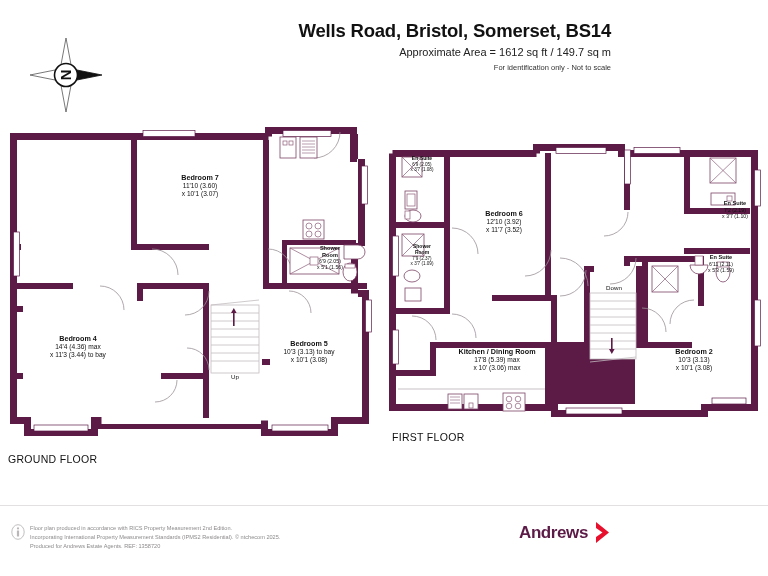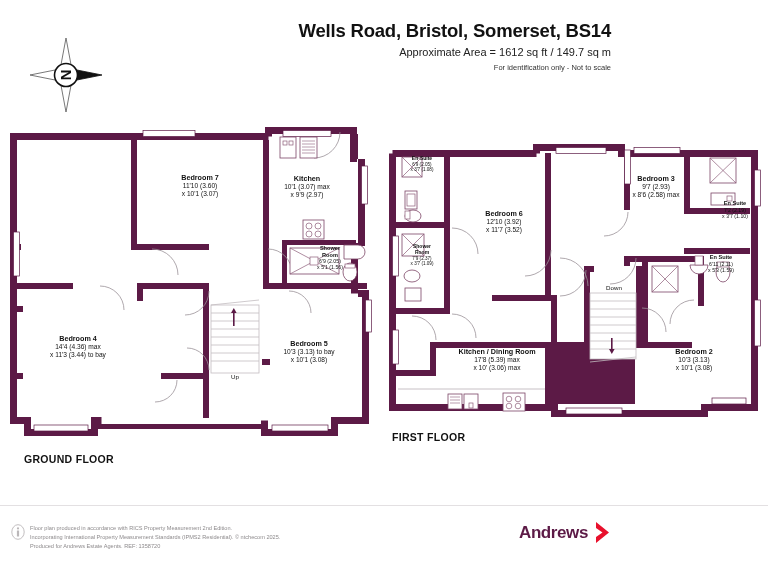--- a/index.html
+++ b/index.html
@@ -23,24 +23,24 @@
   #ident{
     position:absolute;right:14px;top:63px;
     font-size:7.5px;color:#333;text-align:right;white-space:nowrap;
   }
 
   
   #compass{position:absolute;left:28px;top:36px;width:76px;height:78px;}
 
   
   .floor-label{
-    position:absolute;font-size:10.5px;font-weight:bold;
+    position:absolute;font-size:10.5px;font-weight:normal;
     letter-spacing:0.3px;color:#111;white-space:nowrap;
   }
-  #gf-label{left:24px;top:453px;text-align:center;}
+  #gf-label{left:8px;top:453px;text-align:center;}
   #ff-label{left:392px;top:431px;}
 
   
   svg.plan{position:absolute;left:0;top:0;}
   .wall{fill:#5c1a46;}
   .wallstroke{stroke:#5c1a46;fill:none;}
   .thinline{stroke:#b9b0b6;fill:none;stroke-width:0.8;}
   .door{stroke:#9a9298;fill:none;stroke-width:0.8;}
   .fixture{stroke:#7c4566;fill:#ffffff;stroke-width:0.8;}
   .fixture2{stroke:#8c5c78;fill:#ffffff;stroke-width:0.7;}
@@ -308,25 +308,20 @@
     </g>
   </svg>
 
 
   <div class="room" style="left:156px;top:174px;width:88px;">
     <div class="nm">Bedroom 7</div>
     <div class="dim">11'10 (3.60)</div>
     <div class="dim">x 10'1 (3.07)</div>
   </div>
 
-  <div class="room" style="left:270px;top:175px;width:74px;">
-    <div class="nm">Kitchen</div>
-    <div class="dim">10'1 (3.07) max</div>
-    <div class="dim">x 9'9 (2.97)</div>
-  </div>
 
   <div class="room tiny" style="left:302px;top:245px;width:56px;">
     <div class="nm">Shower</div>
     <div class="nm">Room</div>
     <div class="dim">6'9 (2.05)</div>
     <div class="dim">x 5'1 (1.56)</div>
   </div>
 
   <div class="room" style="left:24px;top:335px;width:108px;">
     <div class="nm">Bedroom 4</div>
@@ -360,25 +355,20 @@
     <div class="dim">12'10 (3.92)</div>
     <div class="dim">x 11'7 (3.52)</div>
   </div>
 
   <div class="room" style="left:432px;top:348px;width:130px;">
     <div class="nm">Kitchen / Dining Room</div>
     <div class="dim">17'8 (5.39) max</div>
     <div class="dim">x 10' (3.06) max</div>
   </div>
 
-  <div class="room" style="left:612px;top:175px;width:88px;">
-    <div class="nm">Bedroom 3</div>
-    <div class="dim">9'7 (2.93)</div>
-    <div class="dim">x 8'6 (2.58) max</div>
-  </div>
 
   <div class="room tiny" style="left:706px;top:200px;width:58px;">
     <div class="nm">En Suite</div>
     <div class="dim">7'2 (2.19)</div>
     <div class="dim">x 3'7 (1.10)</div>
   </div>
 
   <div class="room tiny" style="left:692px;top:254px;width:58px;">
     <div class="nm">En Suite</div>
     <div class="dim">6'11 (2.11)</div>

